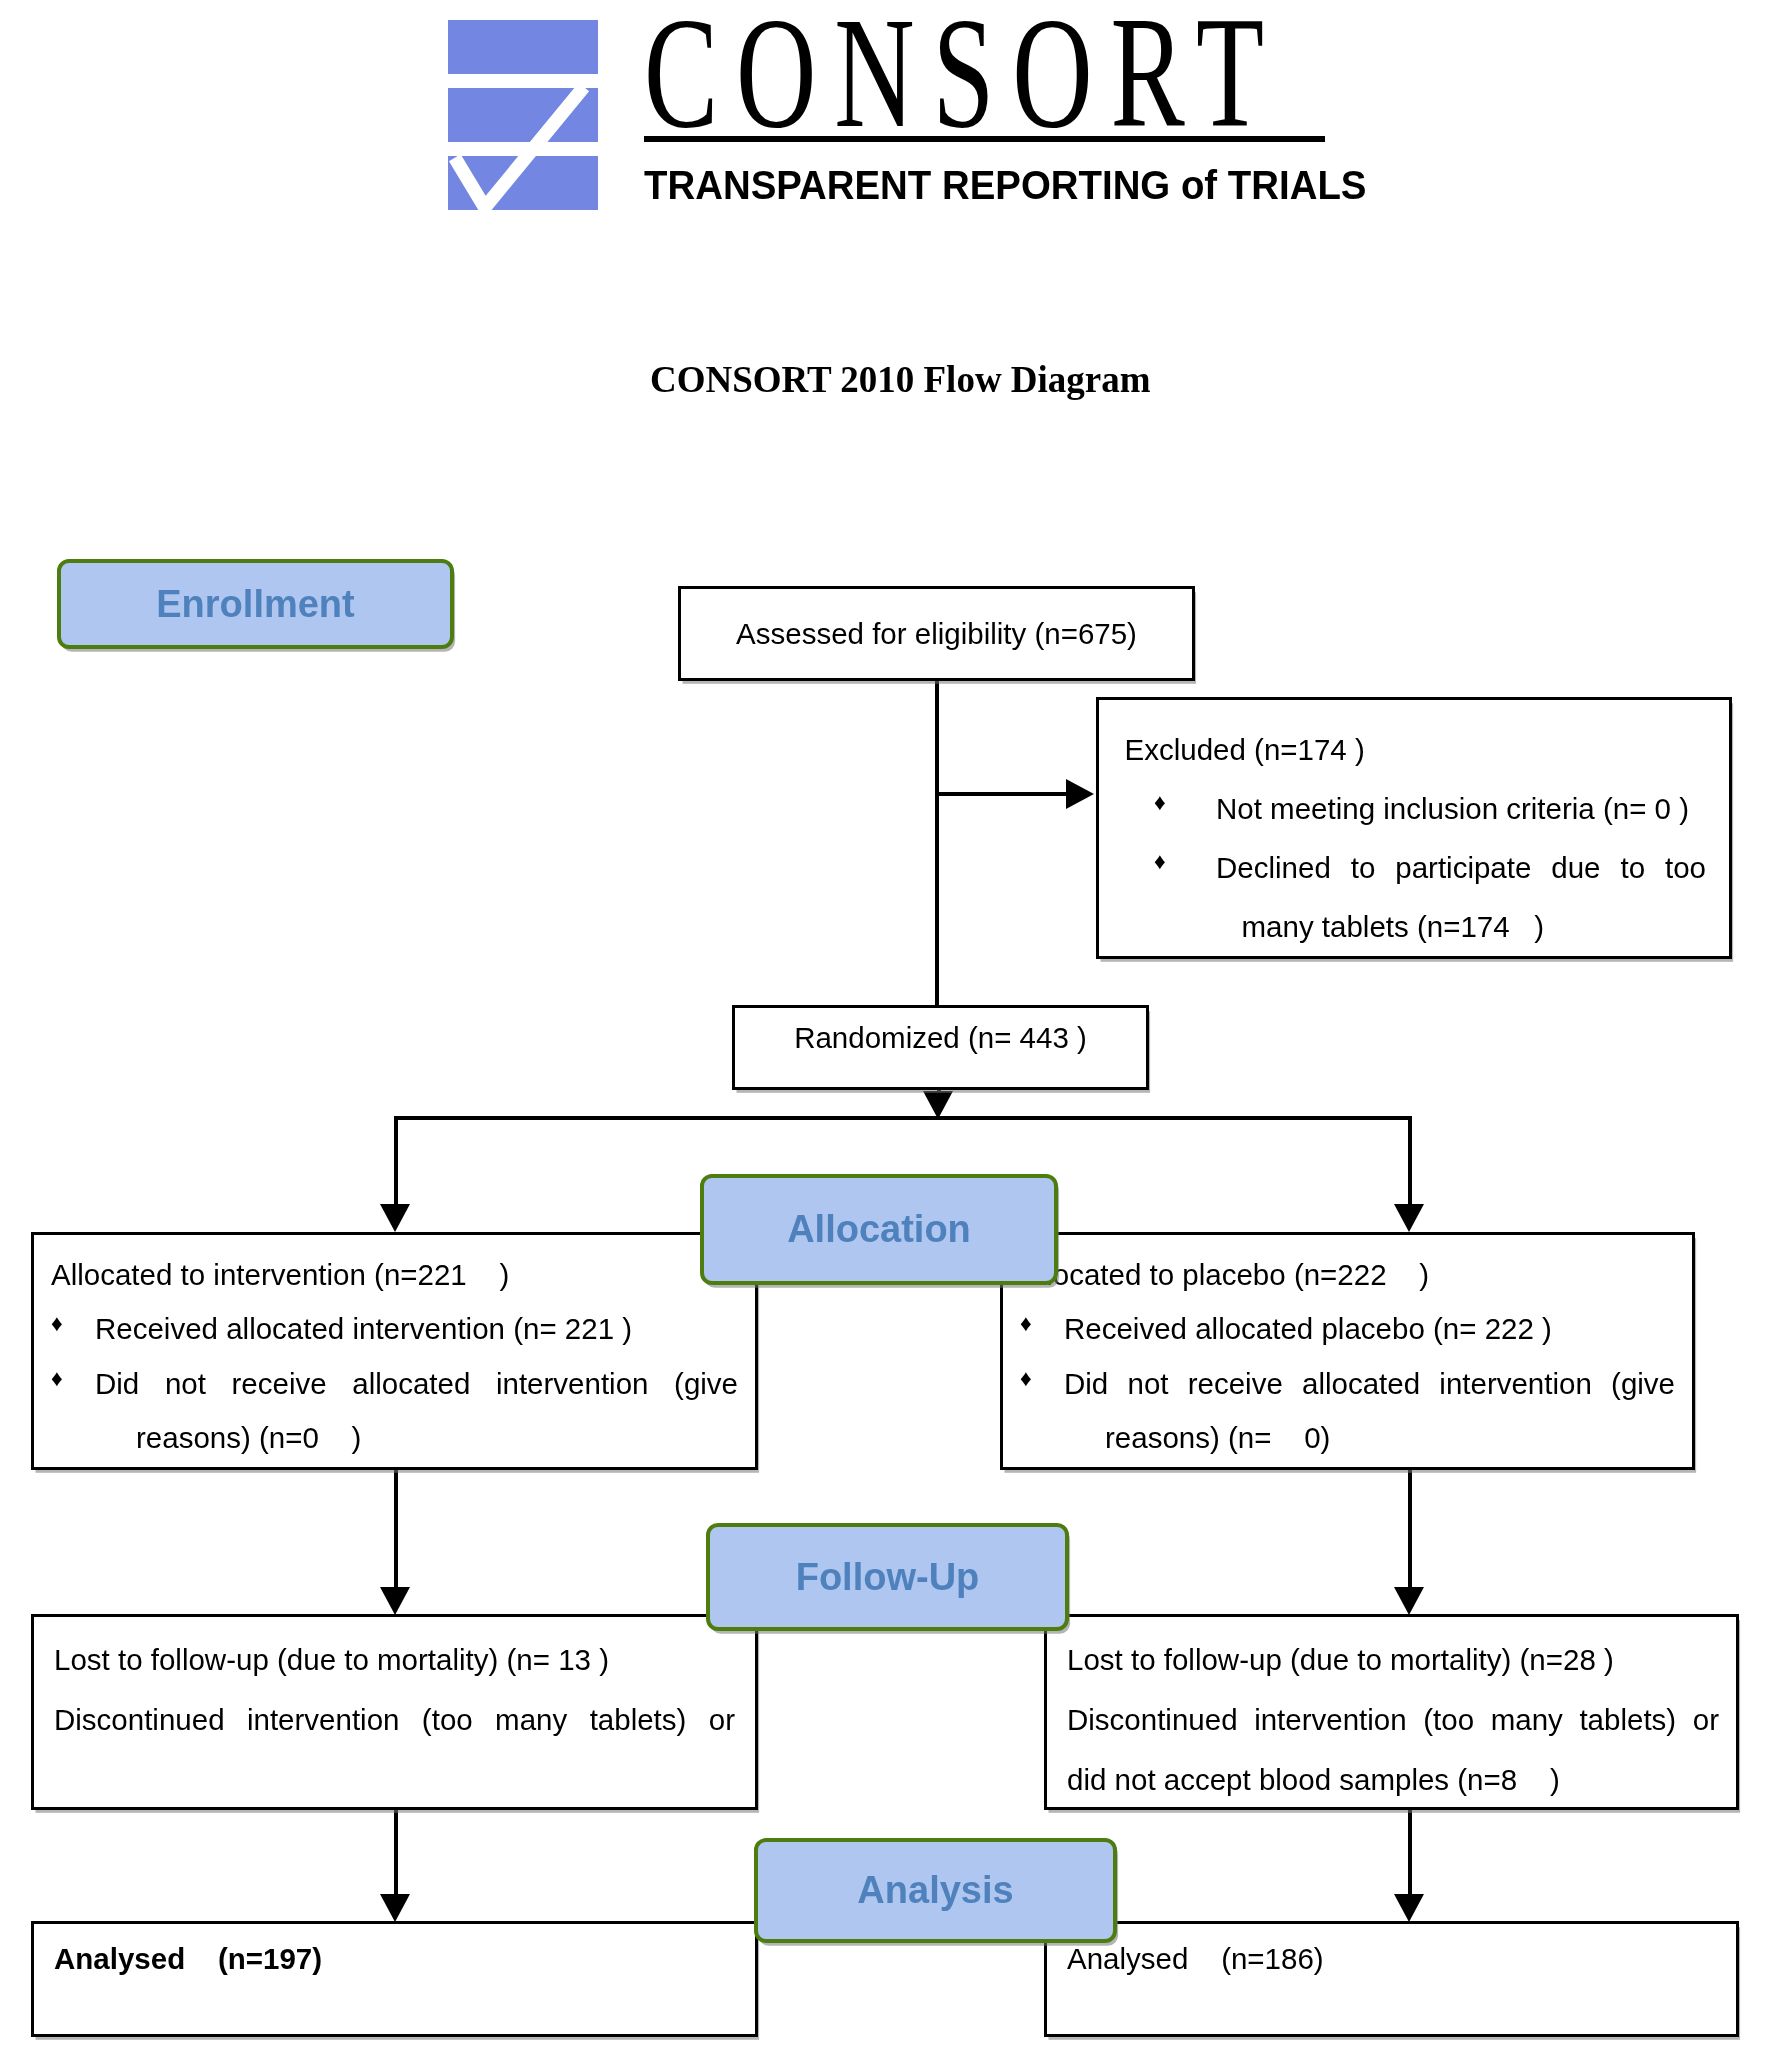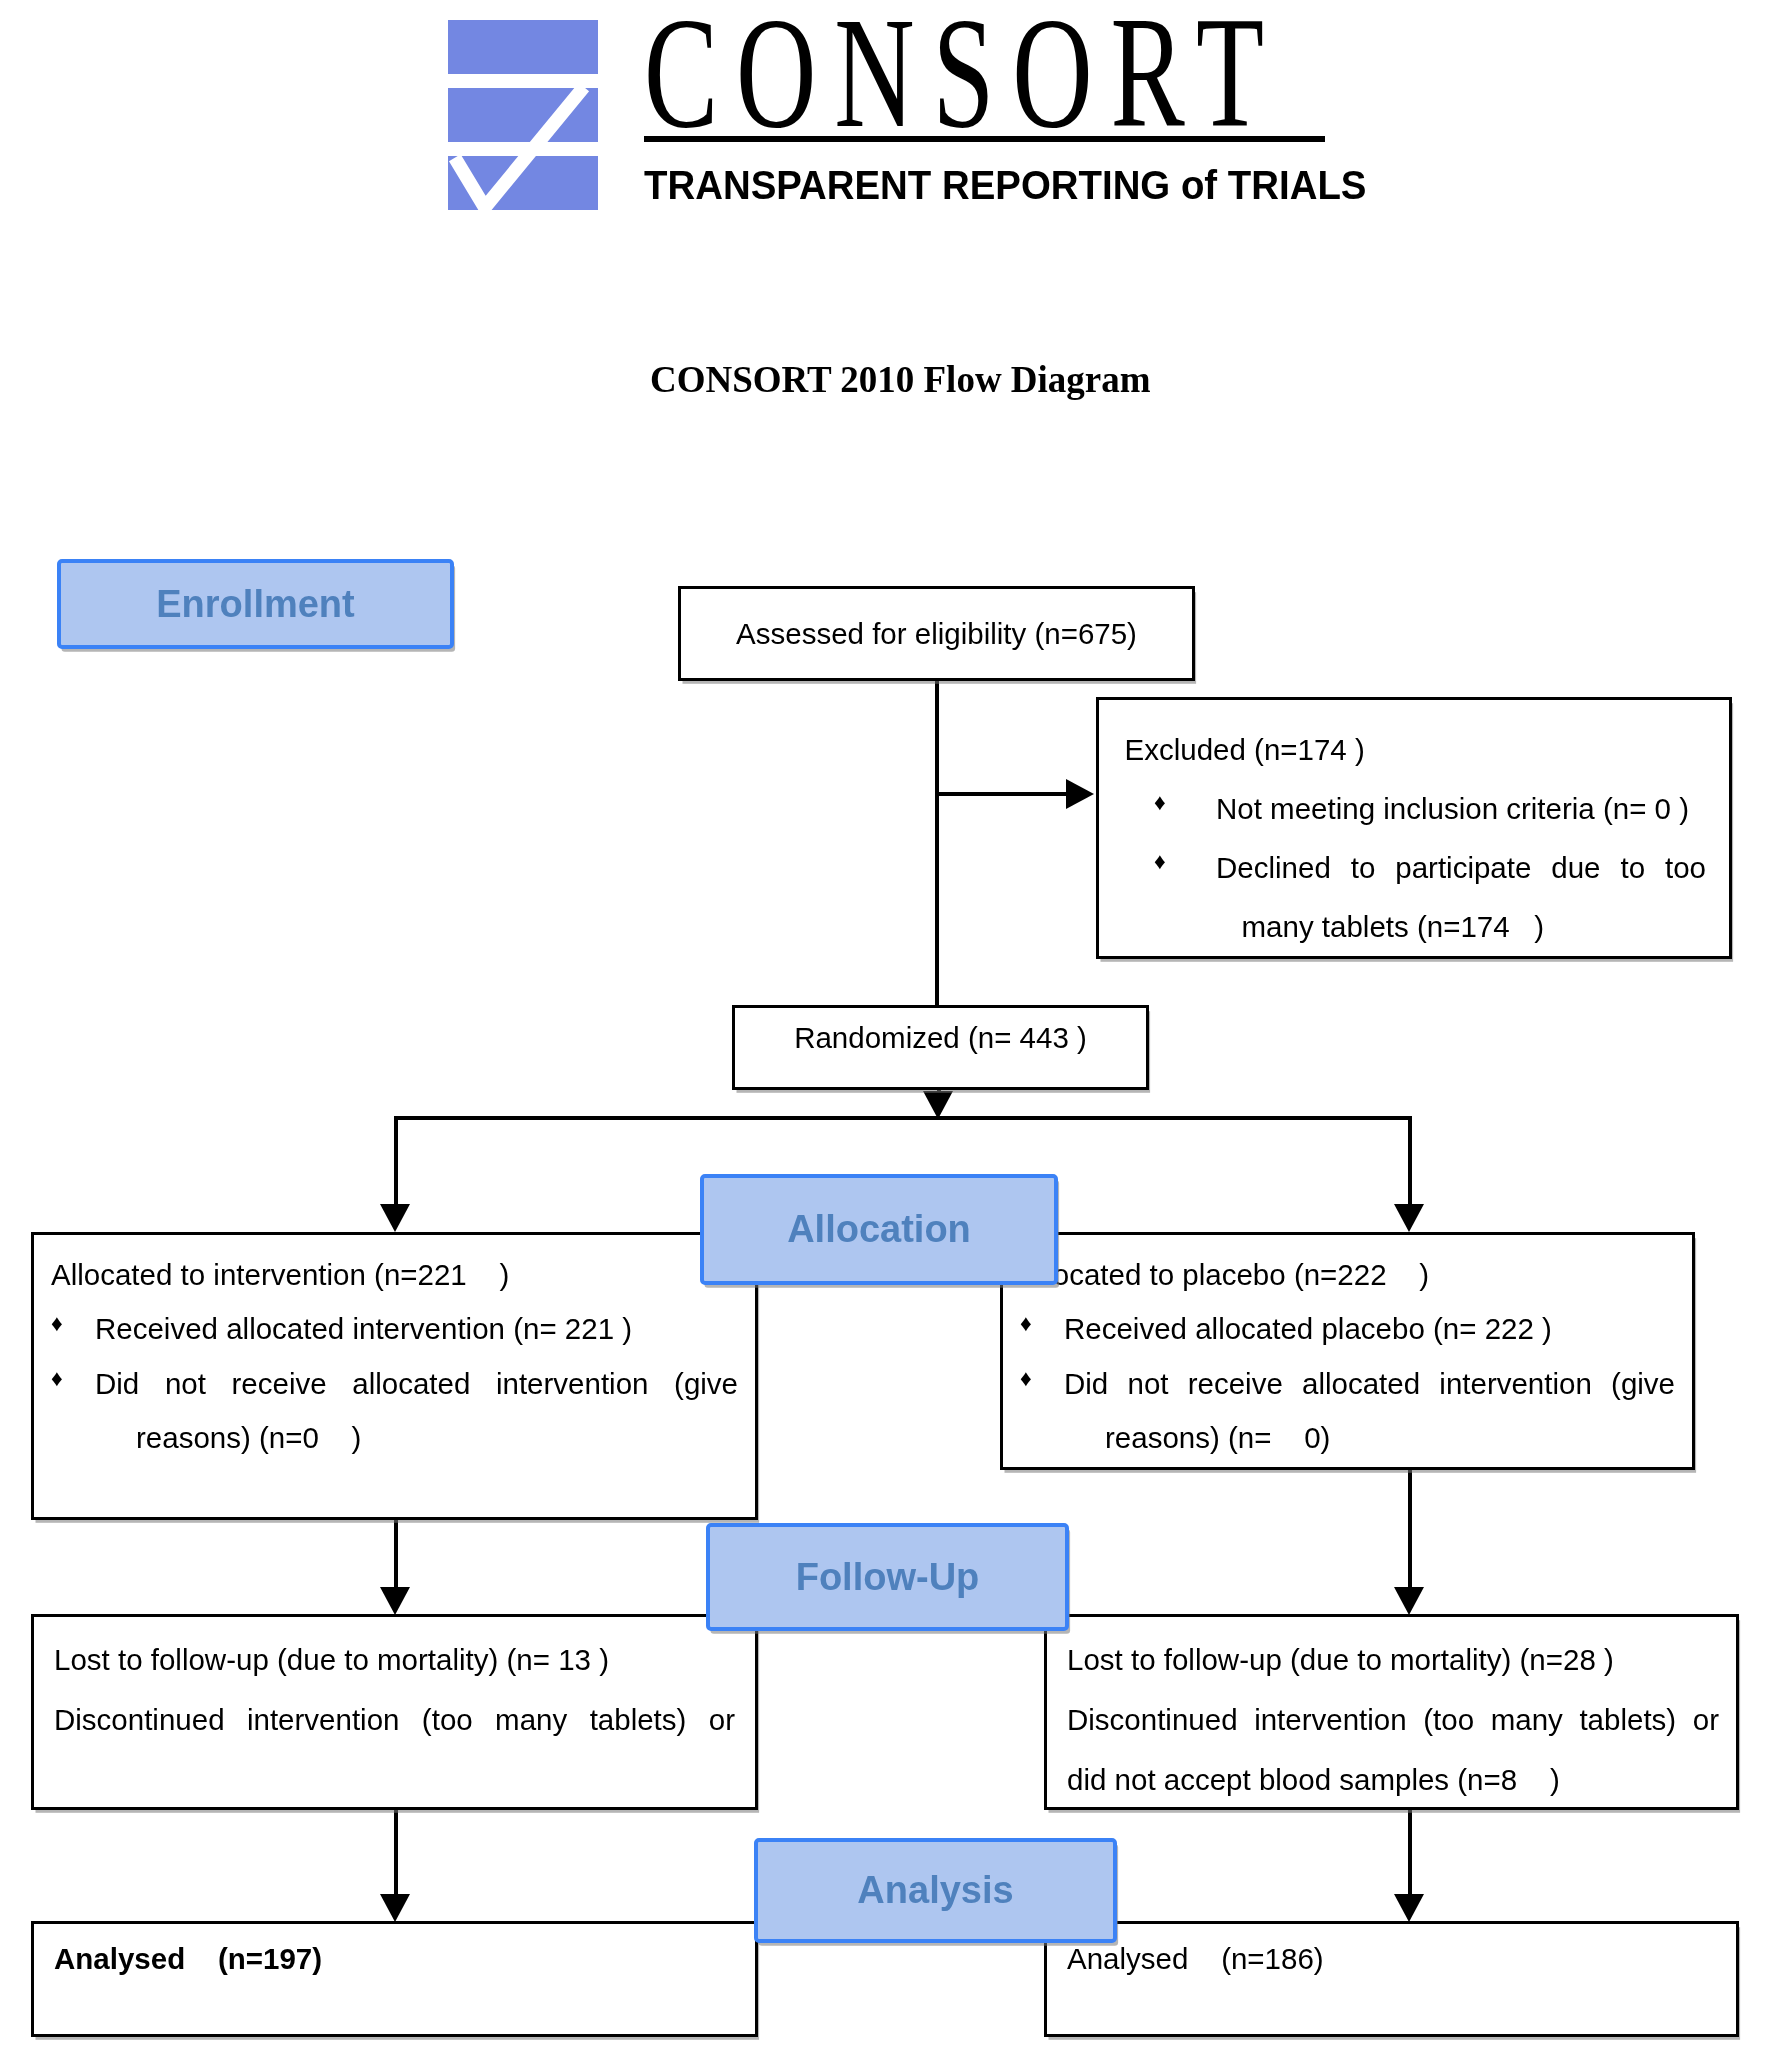--- a/index.html
+++ b/index.html
@@ -15,21 +15,21 @@
             transform:scaleX(.70);transform-origin:left top;color:var(--ink,#000);}
   .logo-rule{position:absolute;left:644px;top:136px;width:681px;height:6.2px;background:var(--ink,#000);}
   .tagline{position:absolute;left:644px;top:163px;width:687px;font-weight:bold;font-size:40px;
            letter-spacing:0px;white-space:nowrap;transform:scaleX(.96);transform-origin:left top;color:var(--ink,#000);}
 
   
   .fig-title{position:absolute;left:650px;top:358px;font-family:"Liberation Serif",serif;
              font-weight:bold;font-size:37px;white-space:nowrap;color:var(--ink,#000);}
 
   
-  .stage{position:absolute;background:var(--label_fill,#aec6f0);border:4px solid #3b82f6;border-radius:5px;
+  .stage{position:absolute;background:var(--label_fill,#aec6f0);border:4px solid #4d7c0f;border-radius:12px;
          display:flex;align-items:center;justify-content:center;color:var(--label_text,#4f81bd);
          font-weight:bold;font-size:38px;z-index:6;box-sizing:border-box;
          box-shadow:2.8px 4.5px 0 -1.7px rgba(120,120,120,.55);}
   #lbl-enrollment{left:57px;top:559px;width:397px;height:90px;}
   #lbl-allocation{left:700px;top:1174px;width:358px;height:111px;}
   #lbl-followup  {left:706px;top:1523px;width:363px;height:108px;}
   #lbl-analysis  {left:706px;top:1838px;width:363px;height:105px;margin-left:48px;}
 
   
   .box{position:absolute;background:#fff;border:3.4px solid var(--ink,#000);box-sizing:border-box;
@@ -39,21 +39,21 @@
   .bullet{display:flex;align-items:flex-start;}
   .diamond{flex:0 0 44px;font-size:23px;}
   .li-text{flex:1;}
   .cont{padding-left:85px;}
 
   #box-assessed  {left:678px;top:586px;width:517px;height:95px;display:flex;align-items:center;justify-content:center;}
   #box-excluded  {left:1096px;top:697px;width:636px;height:262px;padding:20.4px 23px 0 25.5px;}
   #box-excluded .diamond{margin-left:29.5px;flex-basis:62px;}
   #box-excluded .cont{padding-left:117px;}
   #box-randomized{left:732px;top:1005px;width:417px;height:85px;display:flex;align-items:flex-start;justify-content:center;}
-  #box-alloc-left {left:31px;  top:1232px;width:727px;height:288px;padding:12.5px 17px 0 17px;line-height:1.85;}
+  #box-alloc-left {left:31px;  top:1232px;width:727px;height:238px;padding:12.5px 17px 0 17px;line-height:1.85;}
   #box-alloc-right{left:1000px;top:1232px;width:695px;height:238px;padding:12.5px 17px 0 17px;line-height:1.85;}
   #box-fu-left   {left:31px;  top:1614px;width:727px;height:196px;padding:12.5px 20px 0 20px;line-height:2.05;}
   #box-fu-right  {left:1044px;top:1614px;width:695px;height:196px;padding:12.5px 17px 0 20px;line-height:2.05;}
   #box-an-left   {left:31px;  top:1921px;width:727px;height:116px;padding:16px 0 0 20px;line-height:1.3;font-weight:bold;}
   #box-an-right  {left:1044px;top:1921px;width:695px;height:116px;padding:16px 0 0 20px;line-height:1.3;}
 
   
   .vline{position:absolute;width:4px;background:var(--ink,#000);z-index:1;}
   .hline{position:absolute;height:4px;background:var(--ink,#000);z-index:1;}
   .arrow-down{position:absolute;width:0;height:0;border-left:15.3px solid transparent;

